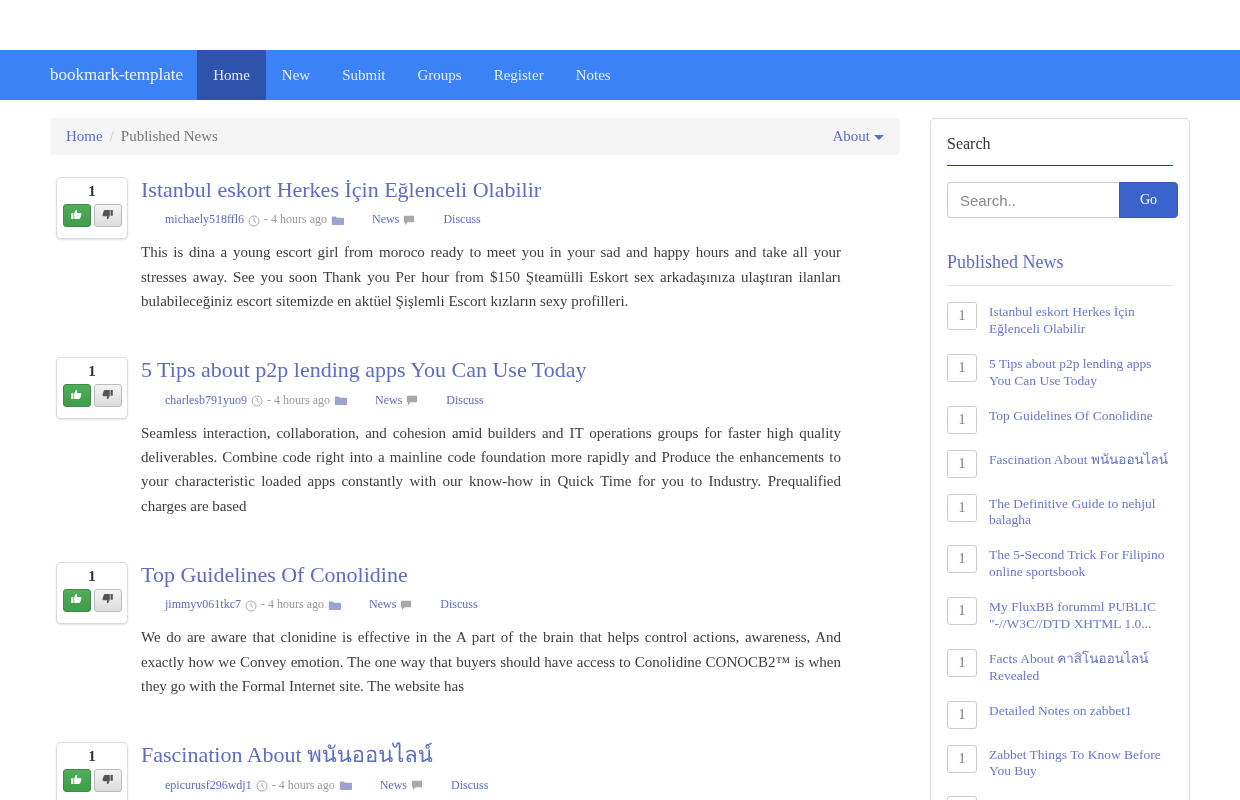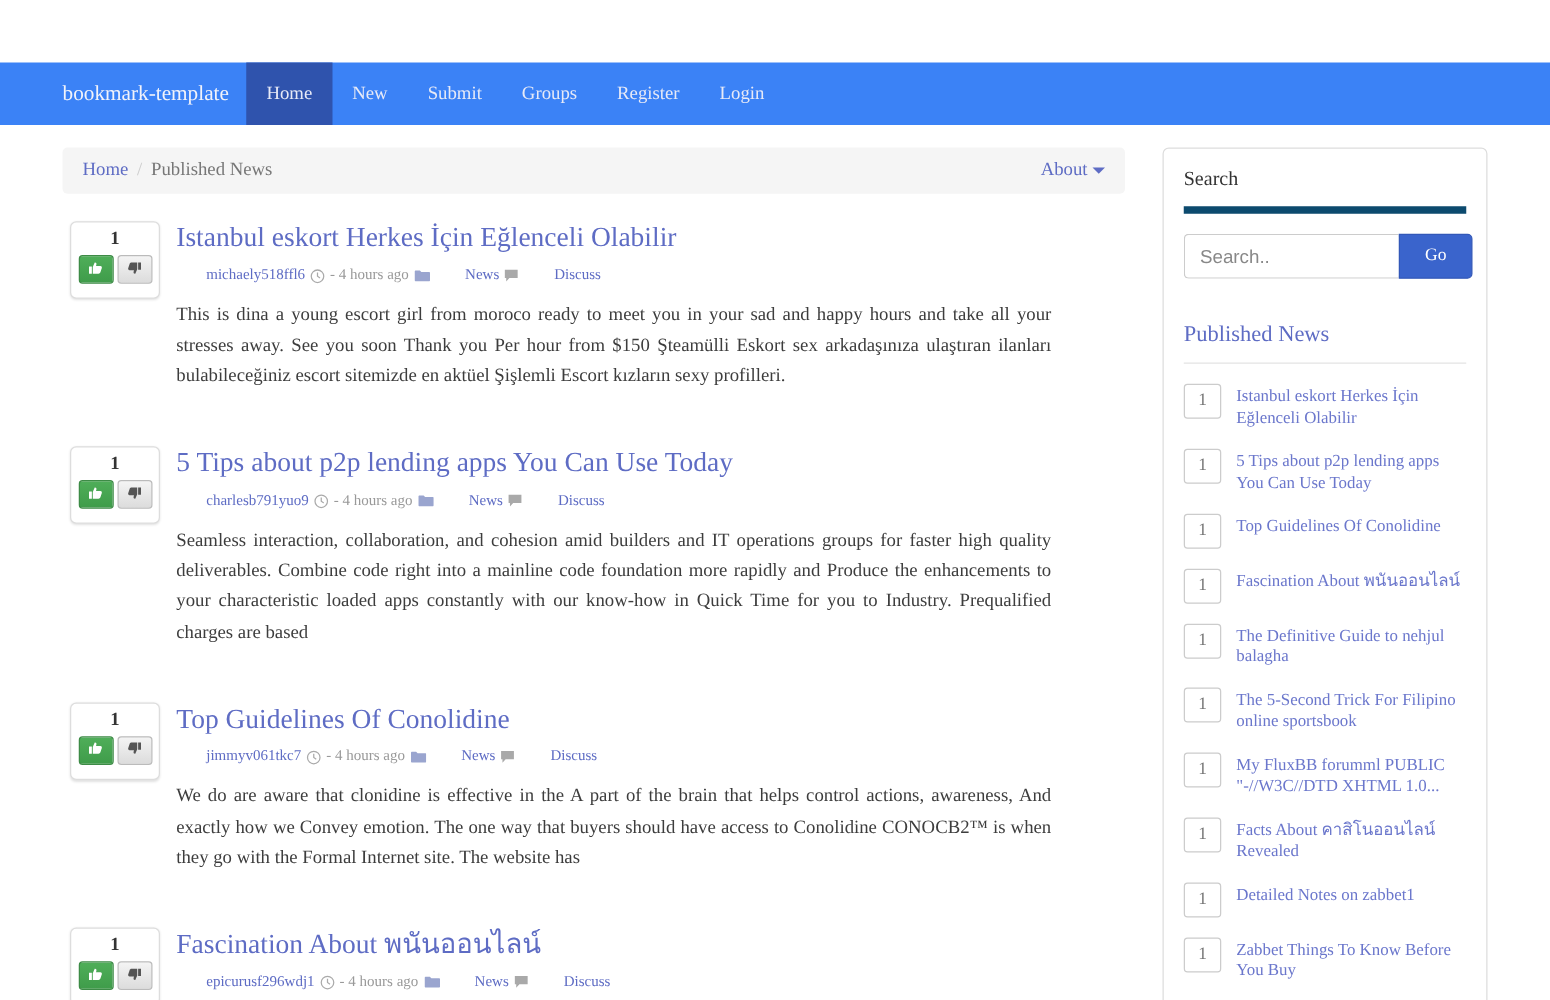--- a/index.html
+++ b/index.html
@@ -46,21 +46,21 @@
   .media-body { margin-left:13px; width:700px; }
   .news-title { font-size:22px; color:#5e6cc4; font-weight:normal; line-height:1.2; cursor:pointer; }
   .news-meta { margin-top:9px; font-size:12px; color:#999; display:flex; align-items:center; gap:4px; }
   .news-meta a { color:#5e6cc4; cursor:pointer;margin-left:24px; }
   .news-meta svg { vertical-align:middle; }
   .news-desc { margin-top:13px; font-size:15px; color:#3d3d3d; line-height:1.62; text-align:justify; }
 
   
   .side-card { border:1px solid #ddd; border-radius:5px; padding:16px 16px 24px; min-height:700px; }
   .side-heading { font-size:16px; font-weight:normal; color:#333; padding-bottom:12px;
-    border-bottom:6px solid #0c4a6e; }
+    border-bottom:1px solid #0c4a6e; }
   .search-group { display:flex; margin-top:16px; }
   .search-input { width:172px; height:36px; border:1px solid #ccc; border-right:none;
     border-radius:4px 0 0 4px; padding:0 12px; font-size:15px; color:#555;
     font-family:Liberation Sans, sans-serif; outline:none; }
   .search-input::placeholder { color:#888; }
   .go-btn { height:36px; padding:0 20px; background:#3a64cc; color:#fff; border:1px solid #3358b8;
     border-radius:0 4px 4px 0; font-size:14px; cursor:pointer; font-family:"Liberation Serif", serif; }
   .published-heading { margin-top:34px; font-size:18px; font-weight:normal; color:#5e6cc4;
     padding-bottom:12px; border-bottom:1px solid #e3e3e3; }
   .side-list { list-style:none; margin-top:16px; }
@@ -76,21 +76,21 @@
 
 <nav class="navbar">
   <div class="navbar-inner">
     <a class="brand">bookmark-template</a>
     <ul class="nav">
       <li class="nav-link active">Home</li>
       <li class="nav-link">New</li>
       <li class="nav-link">Submit</li>
       <li class="nav-link">Groups</li>
       <li class="nav-link">Register</li>
-      <li class="nav-link">Login</li>
+      <li class="nav-link">Notes</li>
     </ul>
   </div>
 </nav>
 
 <div class="container">
 
   <div class="main-col">
 
     <div class="breadcrumb-bar">
       <div class="breadcrumb">

